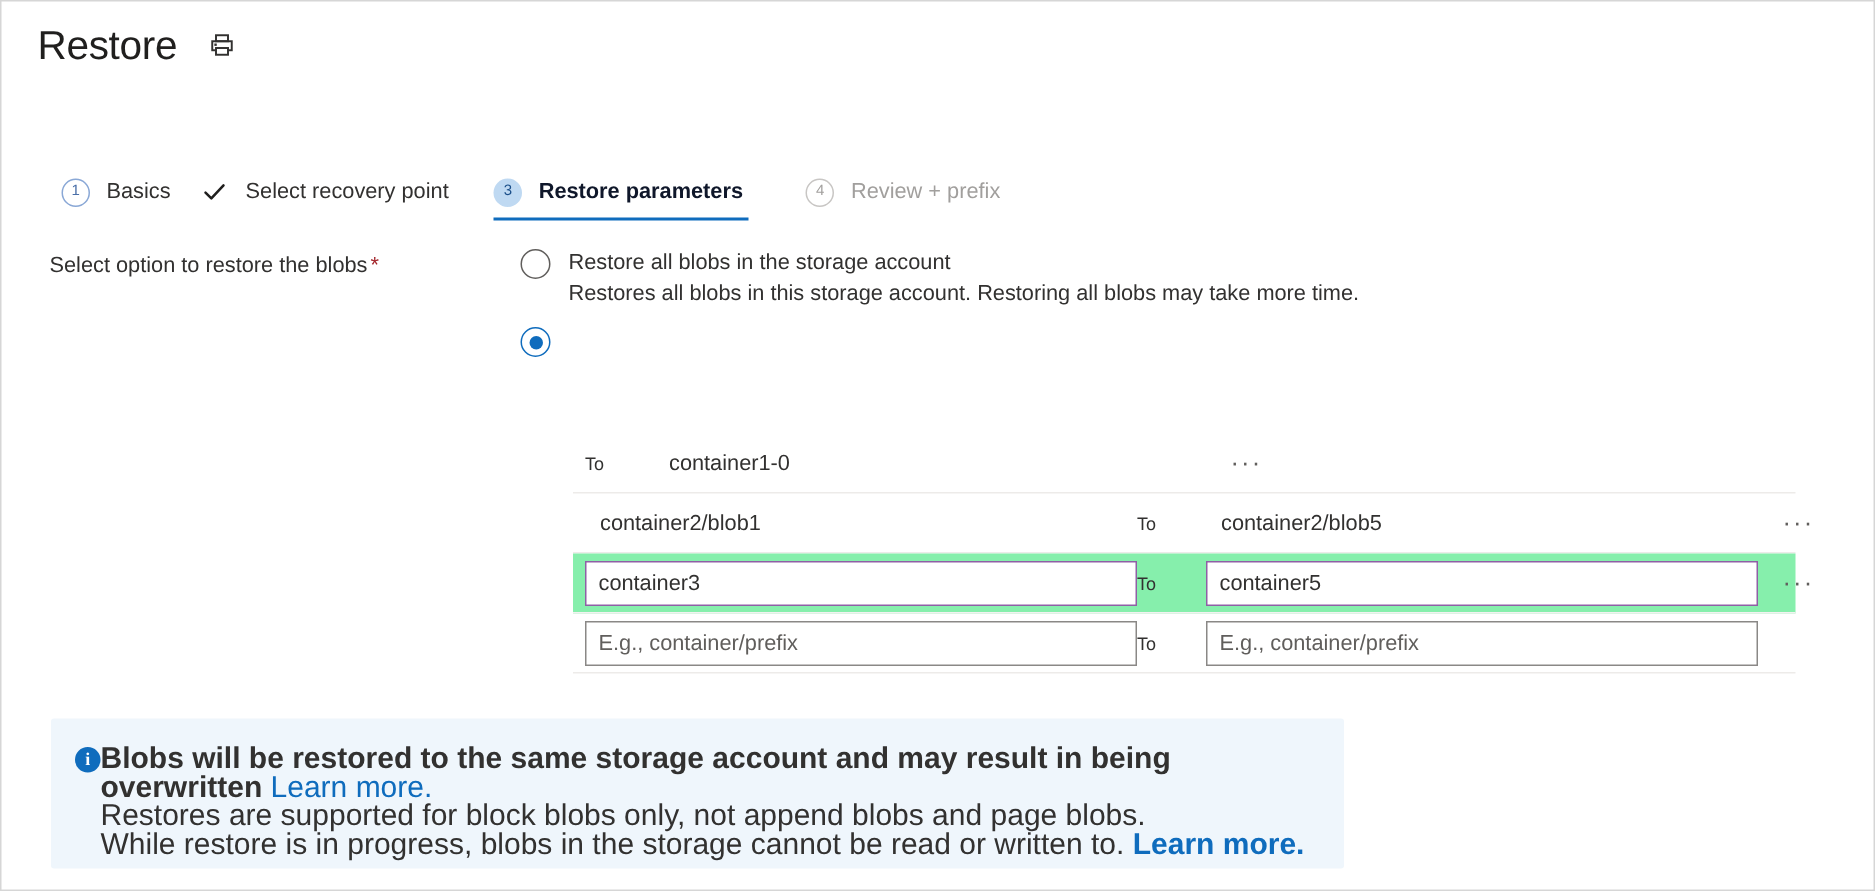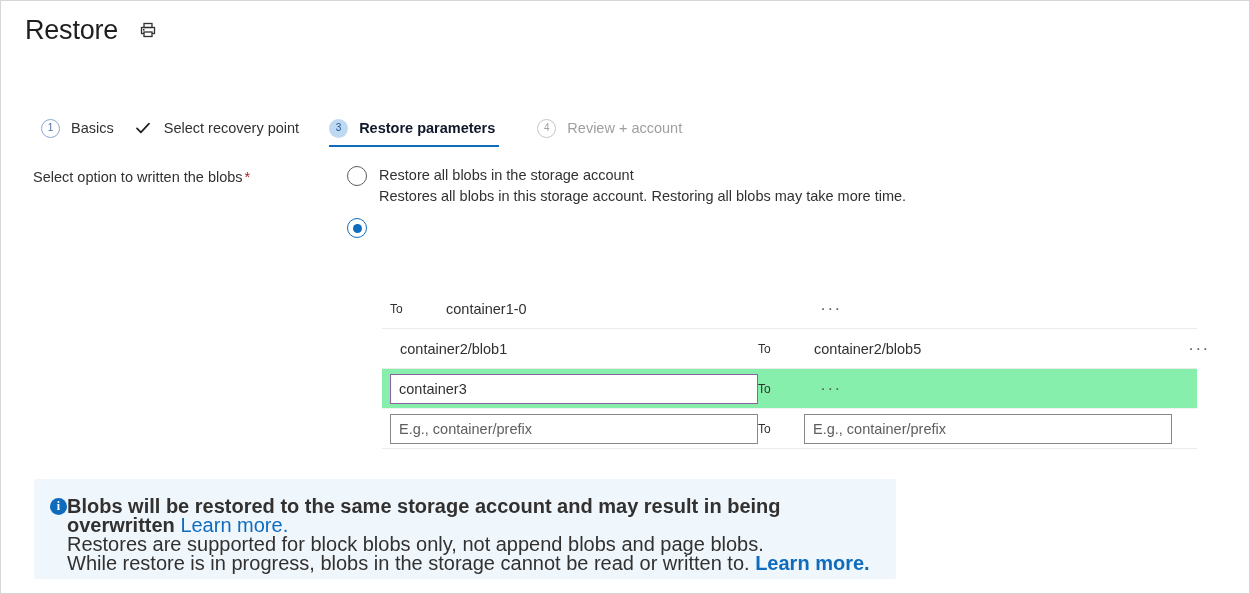--- a/index.html
+++ b/index.html
@@ -319,26 +319,26 @@
     </div>
 
     <div class="step active step-gap-2">
       <span class="step-badge badge-active">3</span>
       <span class="step-label active">Restore parameters</span>
       <span class="step-underline"></span>
     </div>
 
     <div class="step step-gap-3">
       <span class="step-badge badge-inactive">4</span>
-      <span class="step-label muted">Review + account</span>
+      <span class="step-label muted">Review + prefix</span>
     </div>
   </div>
 
   <div class="field-label">
-    <span>Select option to written the blobs</span><span class="req-star">*</span>
+    <span>Select option to restore the blobs</span><span class="req-star">*</span>
   </div>
 
   <div class="options">
 
     <div class="option">
       <span class="radio radio-off"></span>
       <span class="option-text">
         <span class="option-title">Restore all blobs in the storage account</span><br>
         <span class="option-desc">Restores all blobs in this storage account. Restoring all blobs may take more time.</span>
       </span>
@@ -368,20 +368,23 @@
         <div class="readonly-text">container2/blob5</div>
       </div>
       <div class="ellipsis-btn">···</div>
     </div>
 
     <div class="prefix-row highlight">
       <div class="cell-src">
         <input class="txt-input focused" type="text" value="container3" style="">
       </div>
       <div class="cell-to">To</div>
+      <div class="cell-dst">
+        <input class="txt-input focused" type="text" value="container5" style="">
+      </div>
       <div class="ellipsis-btn">···</div>
     </div>
 
     <div class="prefix-row plain-last">
       <div class="cell-src">
         <input class="txt-input normal" type="text" placeholder="E.g., container/prefix" style="">
       </div>
       <div class="cell-to">To</div>
       <div class="cell-dst">
         <input class="txt-input normal" type="text" placeholder="E.g., container/prefix" style="">

